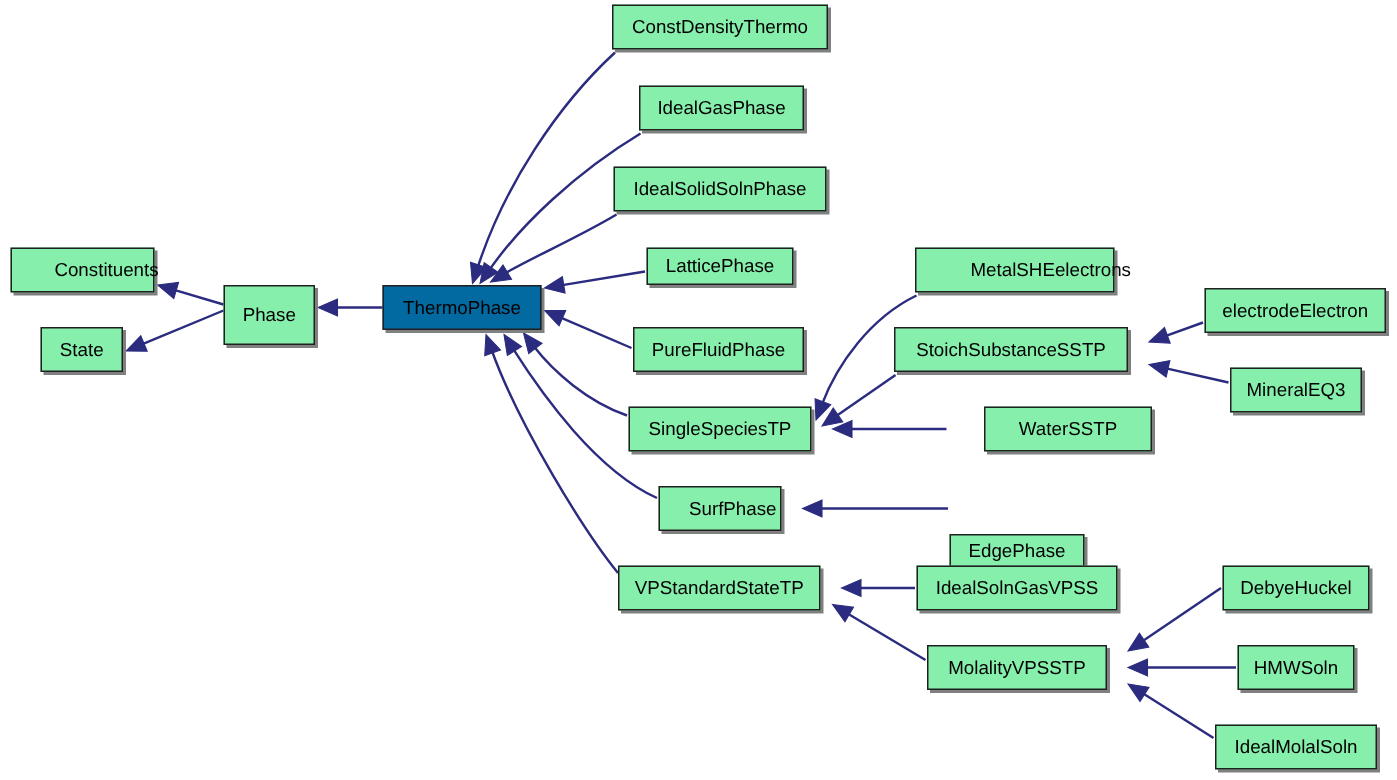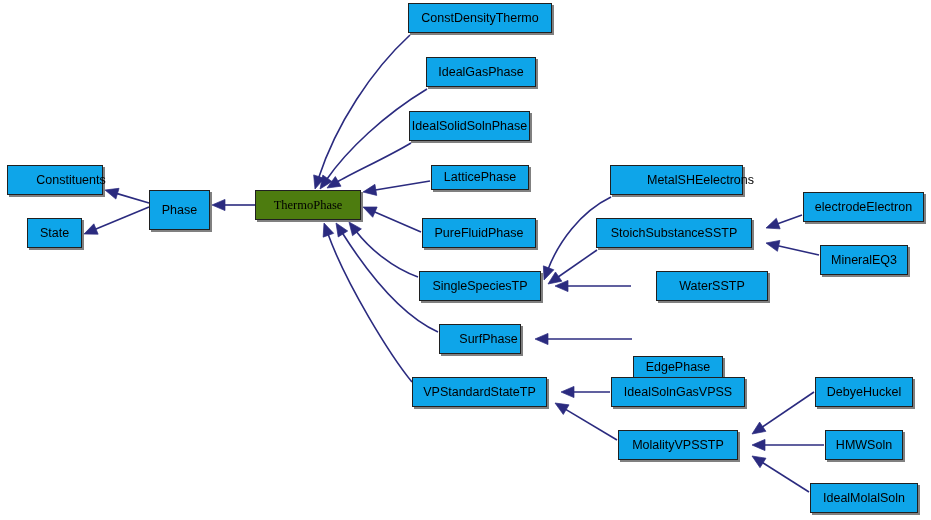--- a/index.html
+++ b/index.html
@@ -34,36 +34,35 @@
   }
   .edge-head {
     fill: #2b2b7f;
     stroke: #2b2b7f;
     stroke-width: 0.7px;
   }
   .node-box {
     position: absolute;
     box-sizing: border-box;
     border: 1px solid #202020;
-    background: #0ea5e9;
+    background: #86efac;
     box-shadow: 2px 2px 0 0 #808080;
     display: flex;
     align-items: center;
     justify-content: center;
     color: #000000;
     font-family: "Liberation Sans", sans-serif;
     font-size: 12.5px;
     line-height: 1;
     letter-spacing: 0px;
     white-space: nowrap;
     user-select: none;
   }
   .node-box.highlight {
-    background: #4d7c0f;
-    font-family: Liberation Serif, serif;
+    background: #0369a1;
   }
   .node-label {
     pointer-events: none;
   }
 </style>
 </head>
 <body>
 
 <div id="diagram-root">
   <svg id="graph" viewBox="0 0 931 520" preserveAspectRatio="none">
@@ -126,21 +125,21 @@
       </div>
       <div class="node-box highlight" style="left: 255px; top: 190px; width: 106px; height: 30px;">
         <span class="node-label">ThermoPhase</span>
       </div>
       <div class="node-box" style="left: 408px; top: 3px; width: 144px; height: 30px;">
         <span class="node-label">ConstDensityThermo</span>
       </div>
       <div class="node-box" style="left: 426px; top: 57px; width: 110px; height: 30px;">
         <span class="node-label">IdealGasPhase</span>
       </div>
-      <div class="node-box" style="left: 409px; top: 111px; width: 121px; height: 30px;">
+      <div class="node-box" style="left: 409px; top: 111px; width: 142px; height: 30px;">
         <span class="node-label">IdealSolidSolnPhase</span>
       </div>
       <div class="node-box" style="left: 431px; top: 165px; width: 98px; height: 25px;">
         <span class="node-label">LatticePhase</span>
       </div>
       <div class="node-box" style="left: 422px; top: 218px; width: 114px; height: 30px;">
         <span class="node-label">PureFluidPhase</span>
       </div>
       <div class="node-box" style="left: 419px; top: 271px; width: 122px; height: 30px;">
         <span class="node-label">SingleSpeciesTP</span>

